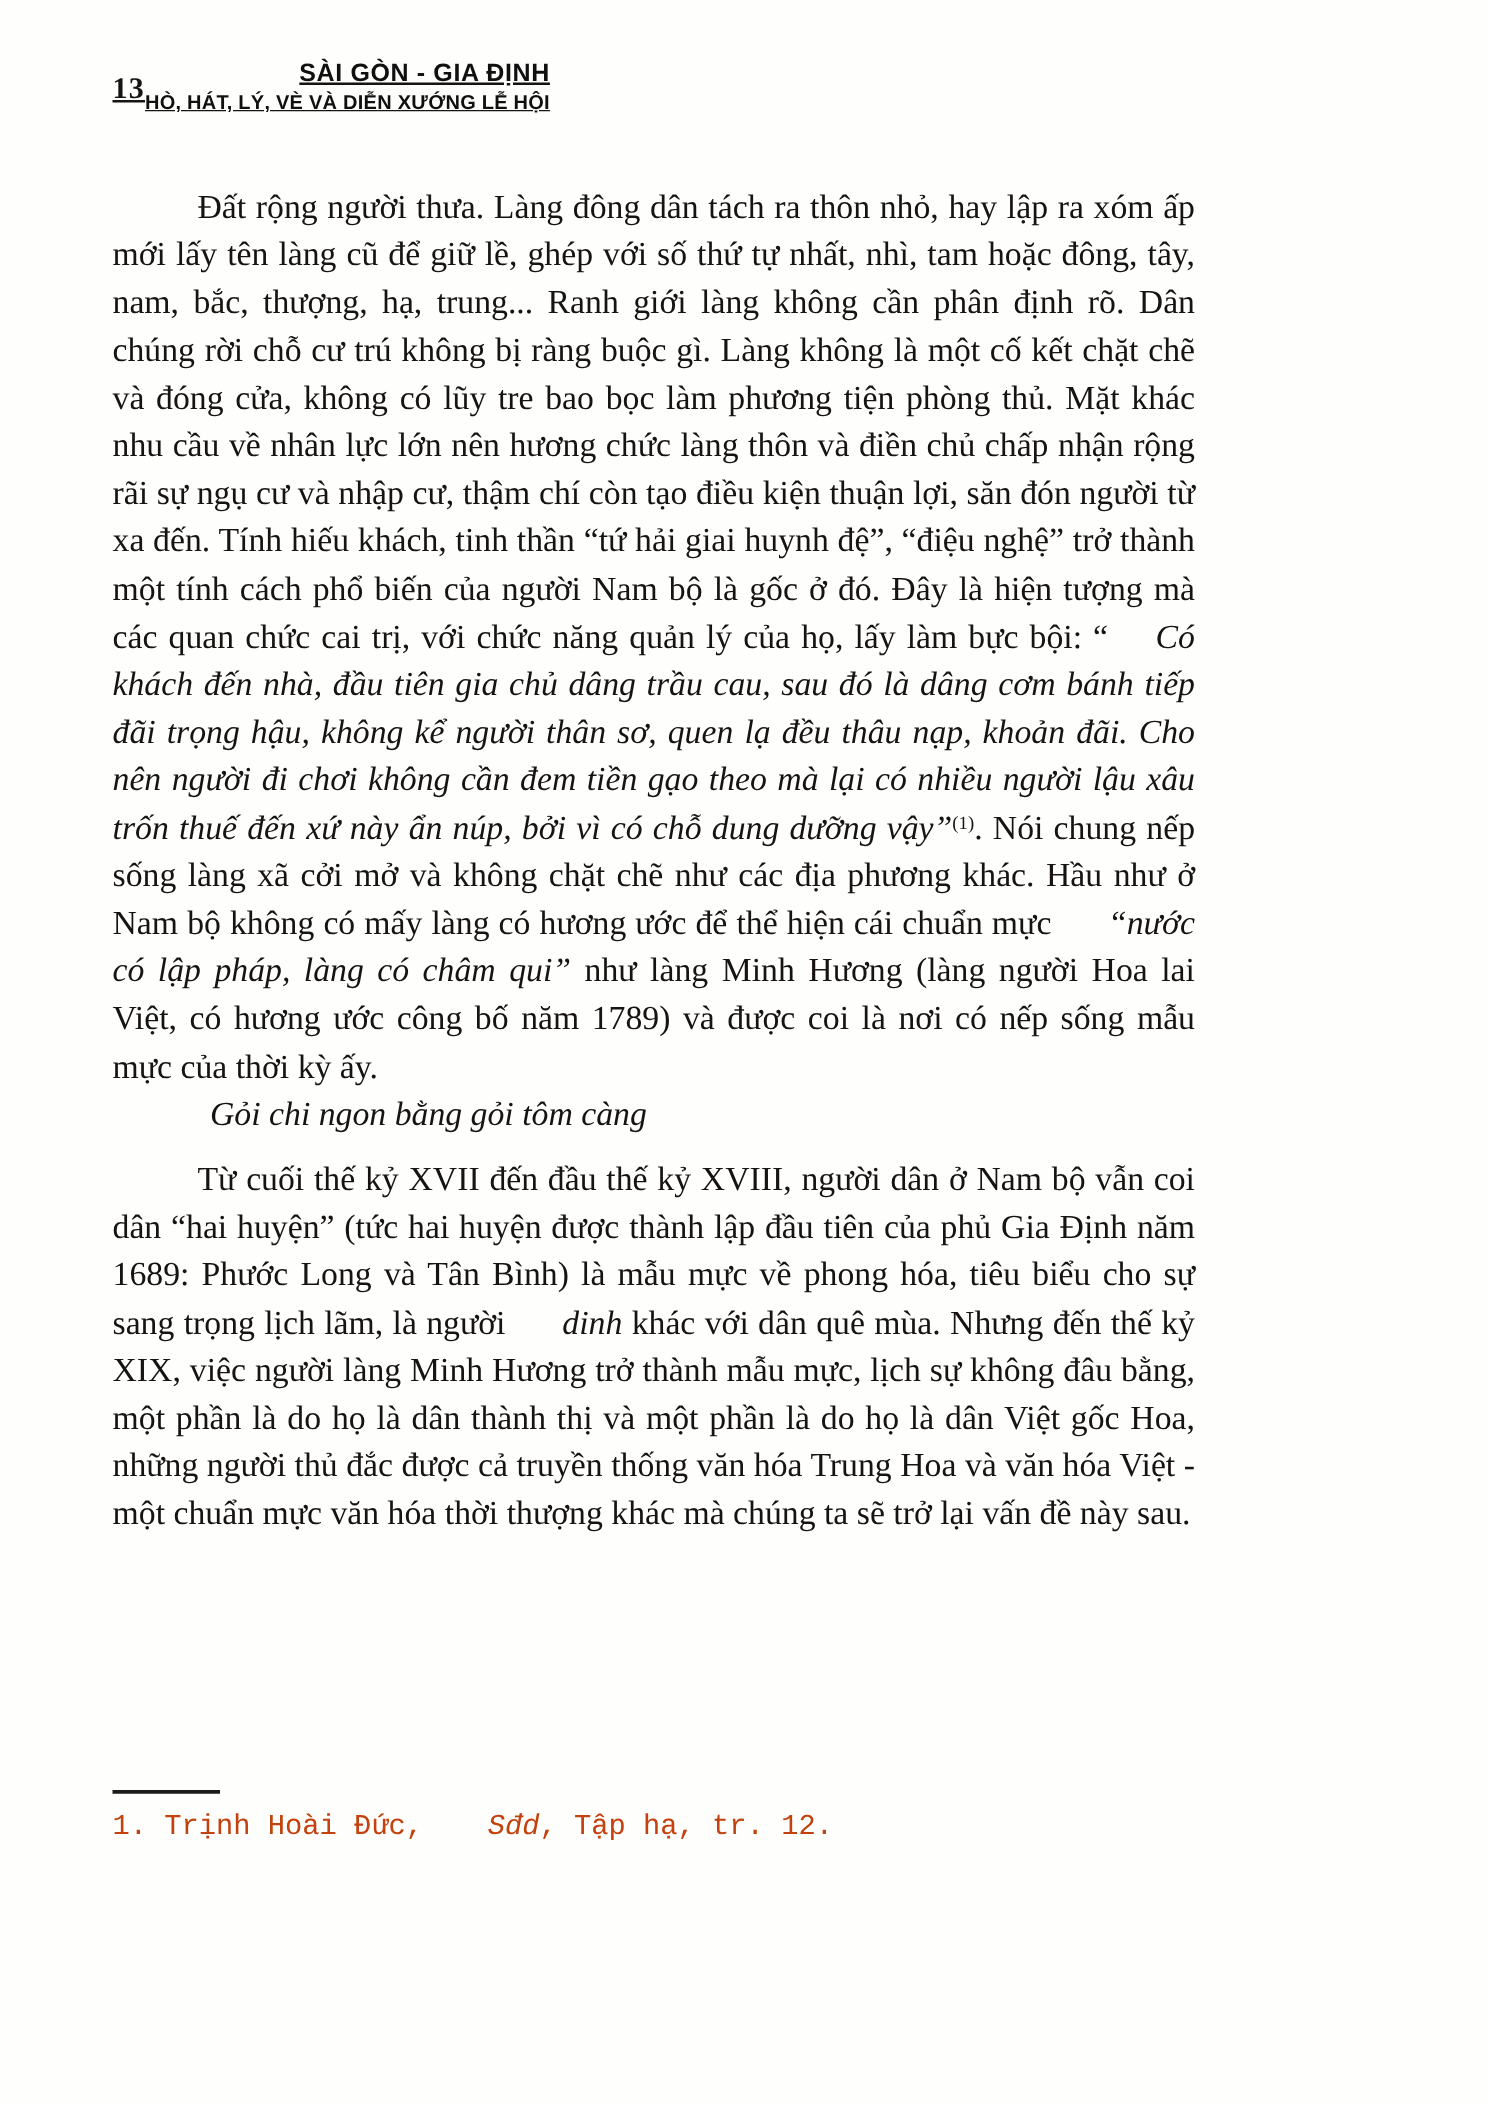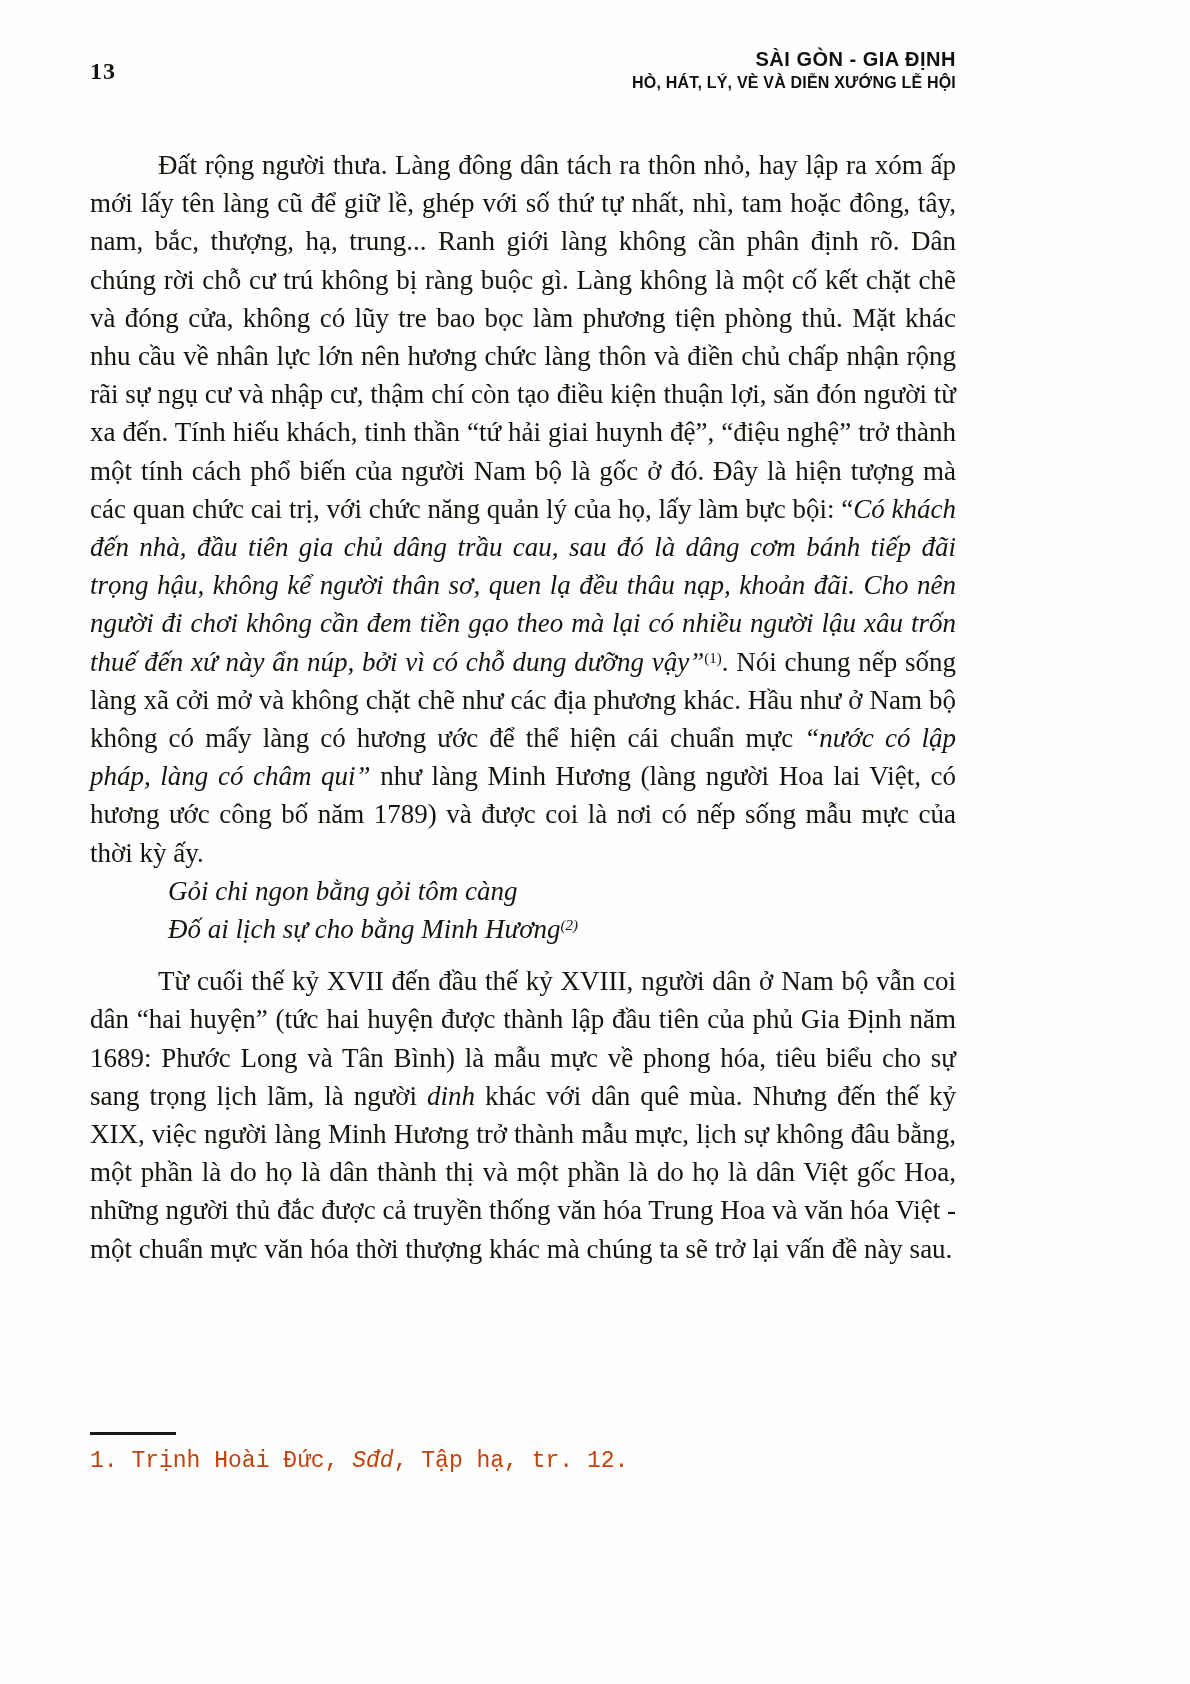--- a/index.html
+++ b/index.html
@@ -13,22 +13,22 @@
     color: #161310;
     font-family: "Liberation Serif", serif;
     overflow: hidden;
   }
   .header {
     position: absolute;
     top: 48px;
     left: 90px;
     width: 866px;
     display: flex;
-    justify-content: space-between;
     align-items: flex-start;
+    text-decoration: underline;
   }
   .page-number {
     font-size: 24px;
     font-weight: 700;
     padding-top: 10px;
     letter-spacing: 1px;
   }
   .running-title {
     text-align: right;
     font-family: "Liberation Sans", sans-serif;
@@ -52,21 +52,21 @@
     left: 90px;
     width: 866px;
     font-size: 27px;
     line-height: 38.2px;
     text-align: justify;
   }
   .para {
     margin: 0;
     text-indent: 68px;
   }
-  .it { font-style: italic; }
+  .it { font-style: italic; margin-left: 38px; }
   sup.ref {
     font-size: 15px;
     line-height: 0;
     vertical-align: 8px;
   }
   .verse {
     margin: 0 0 14px 0;
     padding-left: 78px;
     font-style: italic;
     text-align: left;
@@ -102,21 +102,20 @@
       <div class="title-sub">HÒ, HÁT, LÝ, VÈ VÀ DIỄN XƯỚNG LỄ HỘI</div>
     </div>
   </div>
 
   <div class="body-text">
 
     <p class="para"><span>Đất rộng người thưa. Làng đông dân tách ra thôn nhỏ, hay lập ra xóm ấp mới lấy tên làng cũ để giữ lề, ghép với số thứ tự nhất, nhì, tam hoặc đông, tây, nam, bắc, thượng, hạ, trung... Ranh giới làng không cần phân định rõ. Dân chúng rời chỗ cư trú không bị ràng buộc gì. Làng không là một cố kết chặt chẽ và đóng cửa, không có lũy tre bao bọc làm phương tiện phòng thủ. Mặt khác nhu cầu về nhân lực lớn nên hương chức làng thôn và điền chủ chấp nhận rộng rãi sự ngụ cư và nhập cư, thậm chí còn tạo điều kiện thuận lợi, săn đón người từ xa đến. Tính hiếu khách, tinh thần “tứ hải giai huynh đệ”, “điệu nghệ” trở thành một tính cách phổ biến của người Nam bộ là gốc ở đó. Đây là hiện tượng mà các quan chức cai trị, với chức năng quản lý của họ, lấy làm bực bội: “</span><span class="it">Có khách đến nhà, đầu tiên gia chủ dâng trầu cau, sau đó là dâng cơm bánh tiếp đãi trọng hậu, không kể người thân sơ, quen lạ đều thâu nạp, khoản đãi. Cho nên người đi chơi không cần đem tiền gạo theo mà lại có nhiều người lậu xâu trốn thuế đến xứ này ẩn núp, bởi vì có chỗ dung dưỡng vậy”</span><sup class="ref">(1)</sup><span>. Nói chung nếp sống làng xã cởi mở và không chặt chẽ như các địa phương khác. Hầu như ở Nam bộ không có mấy làng có hương ước để thể hiện cái chuẩn mực </span><span class="it">“nước có lập pháp, làng có châm qui”</span><span> như làng Minh Hương (làng người Hoa lai Việt, có hương ước công bố năm 1789) và được coi là nơi có nếp sống mẫu mực của thời kỳ ấy.</span></p>
 
     <div class="verse">
       <div class="verse-line">Gỏi chi ngon bằng gỏi tôm càng</div>
-      <div class="verse-line"><span>Đố ai lịch sự cho bằng Minh Hương</span><sup class="ref">(2)</sup></div>
     </div>
 
     <p class="para"><span>Từ cuối thế kỷ XVII đến đầu thế kỷ XVIII, người dân ở Nam bộ vẫn coi dân “hai huyện” (tức hai huyện được thành lập đầu tiên của phủ Gia Định năm 1689: Phước Long và Tân Bình) là mẫu mực về phong hóa, tiêu biểu cho sự sang trọng lịch lãm, là người </span><span class="it">dinh</span><span> khác với dân quê mùa. Nhưng đến thế kỷ XIX, việc người làng Minh Hương trở thành mẫu mực, lịch sự không đâu bằng, một phần là do họ là dân thành thị và một phần là do họ là dân Việt gốc Hoa, những người thủ đắc được cả truyền thống văn hóa Trung Hoa và văn hóa Việt - một chuẩn mực văn hóa thời thượng khác mà chúng ta sẽ trở lại vấn đề này sau.</span></p>
 
   </div>
 
   <div class="footnotes">
     <hr class="fn-rule">
     <p class="footnote"><span>1. Trịnh Hoài Đức, </span><span class="it">Sđd</span><span>, Tập hạ, tr. 12.</span></p>
   </div>

